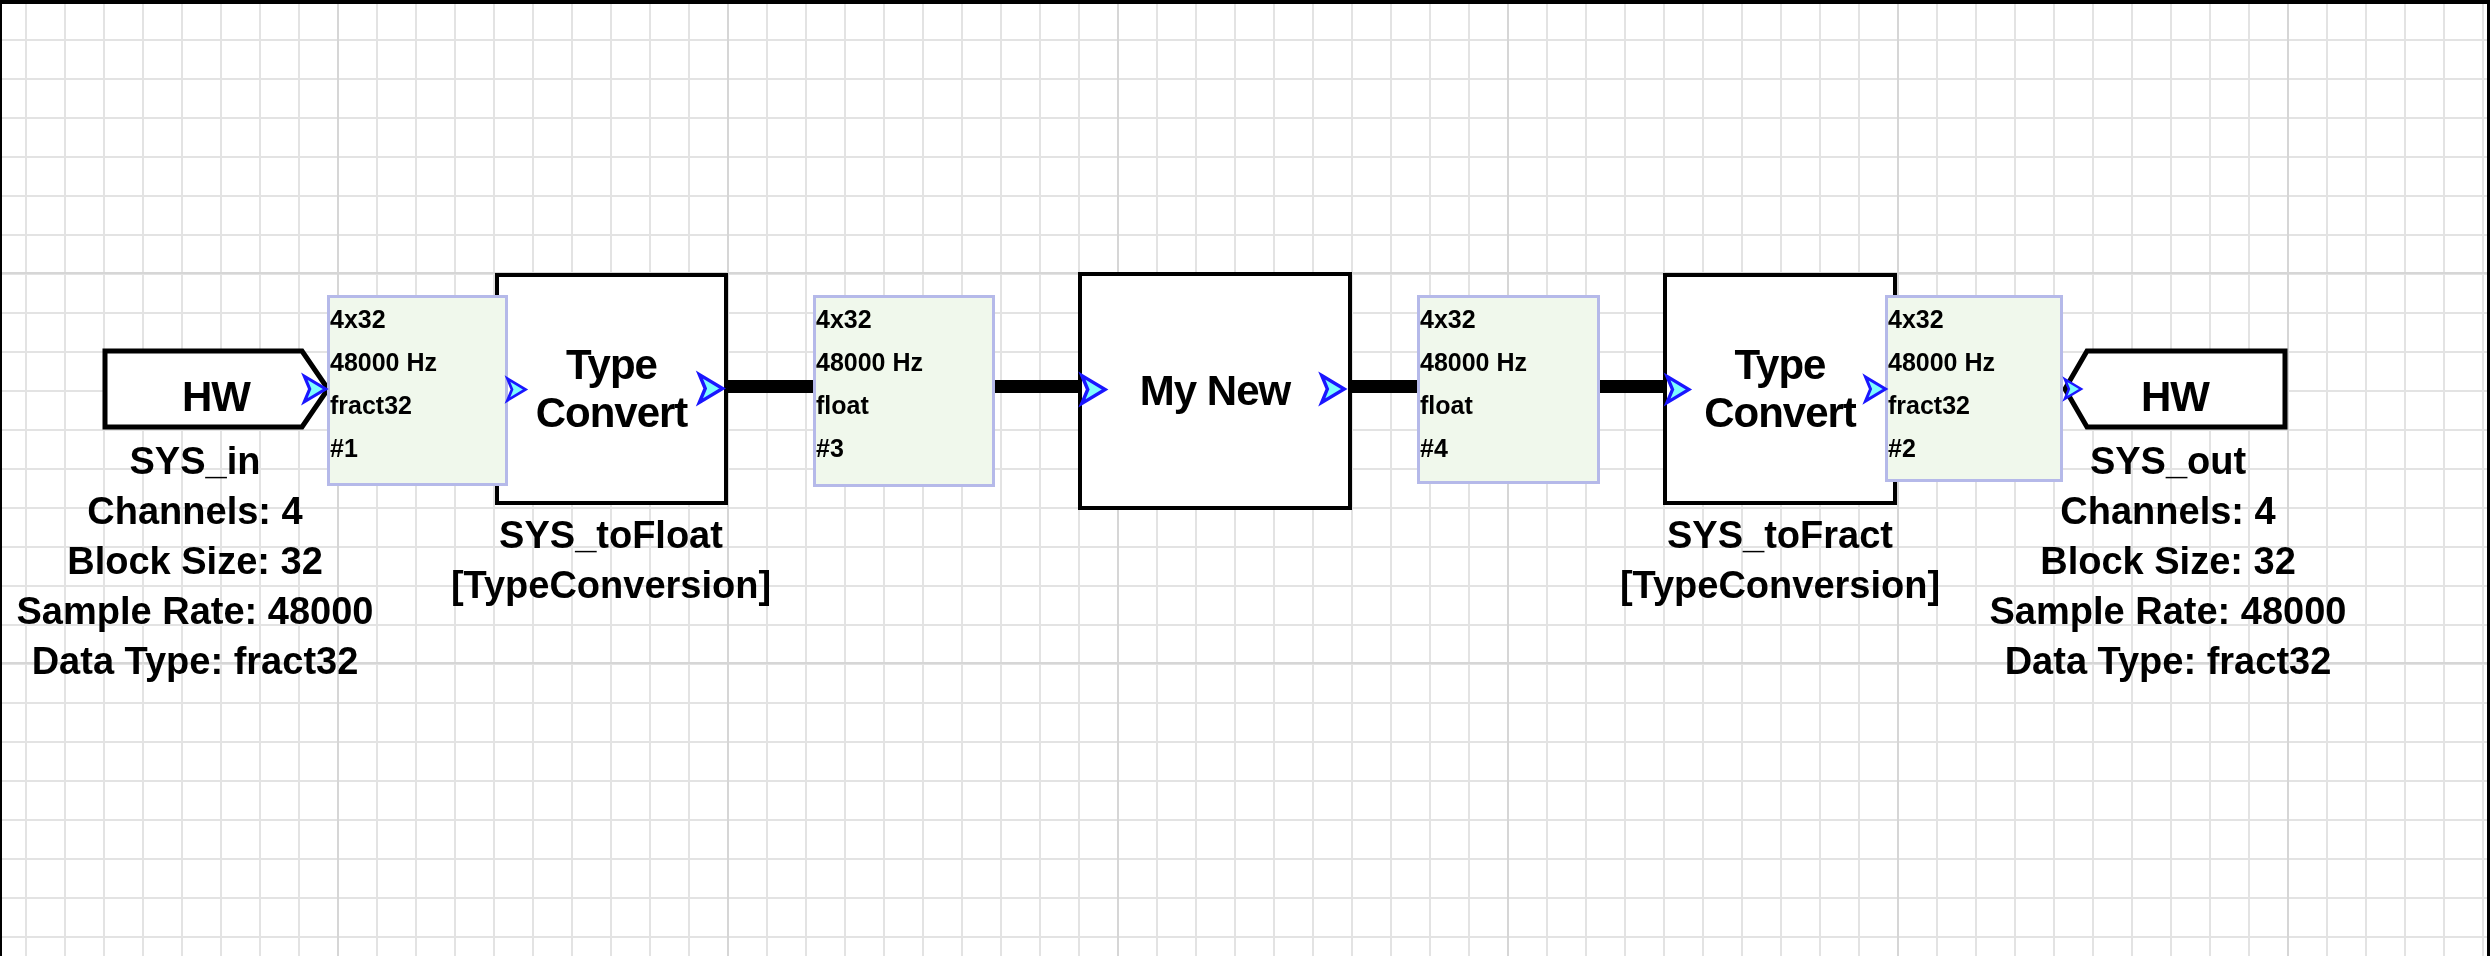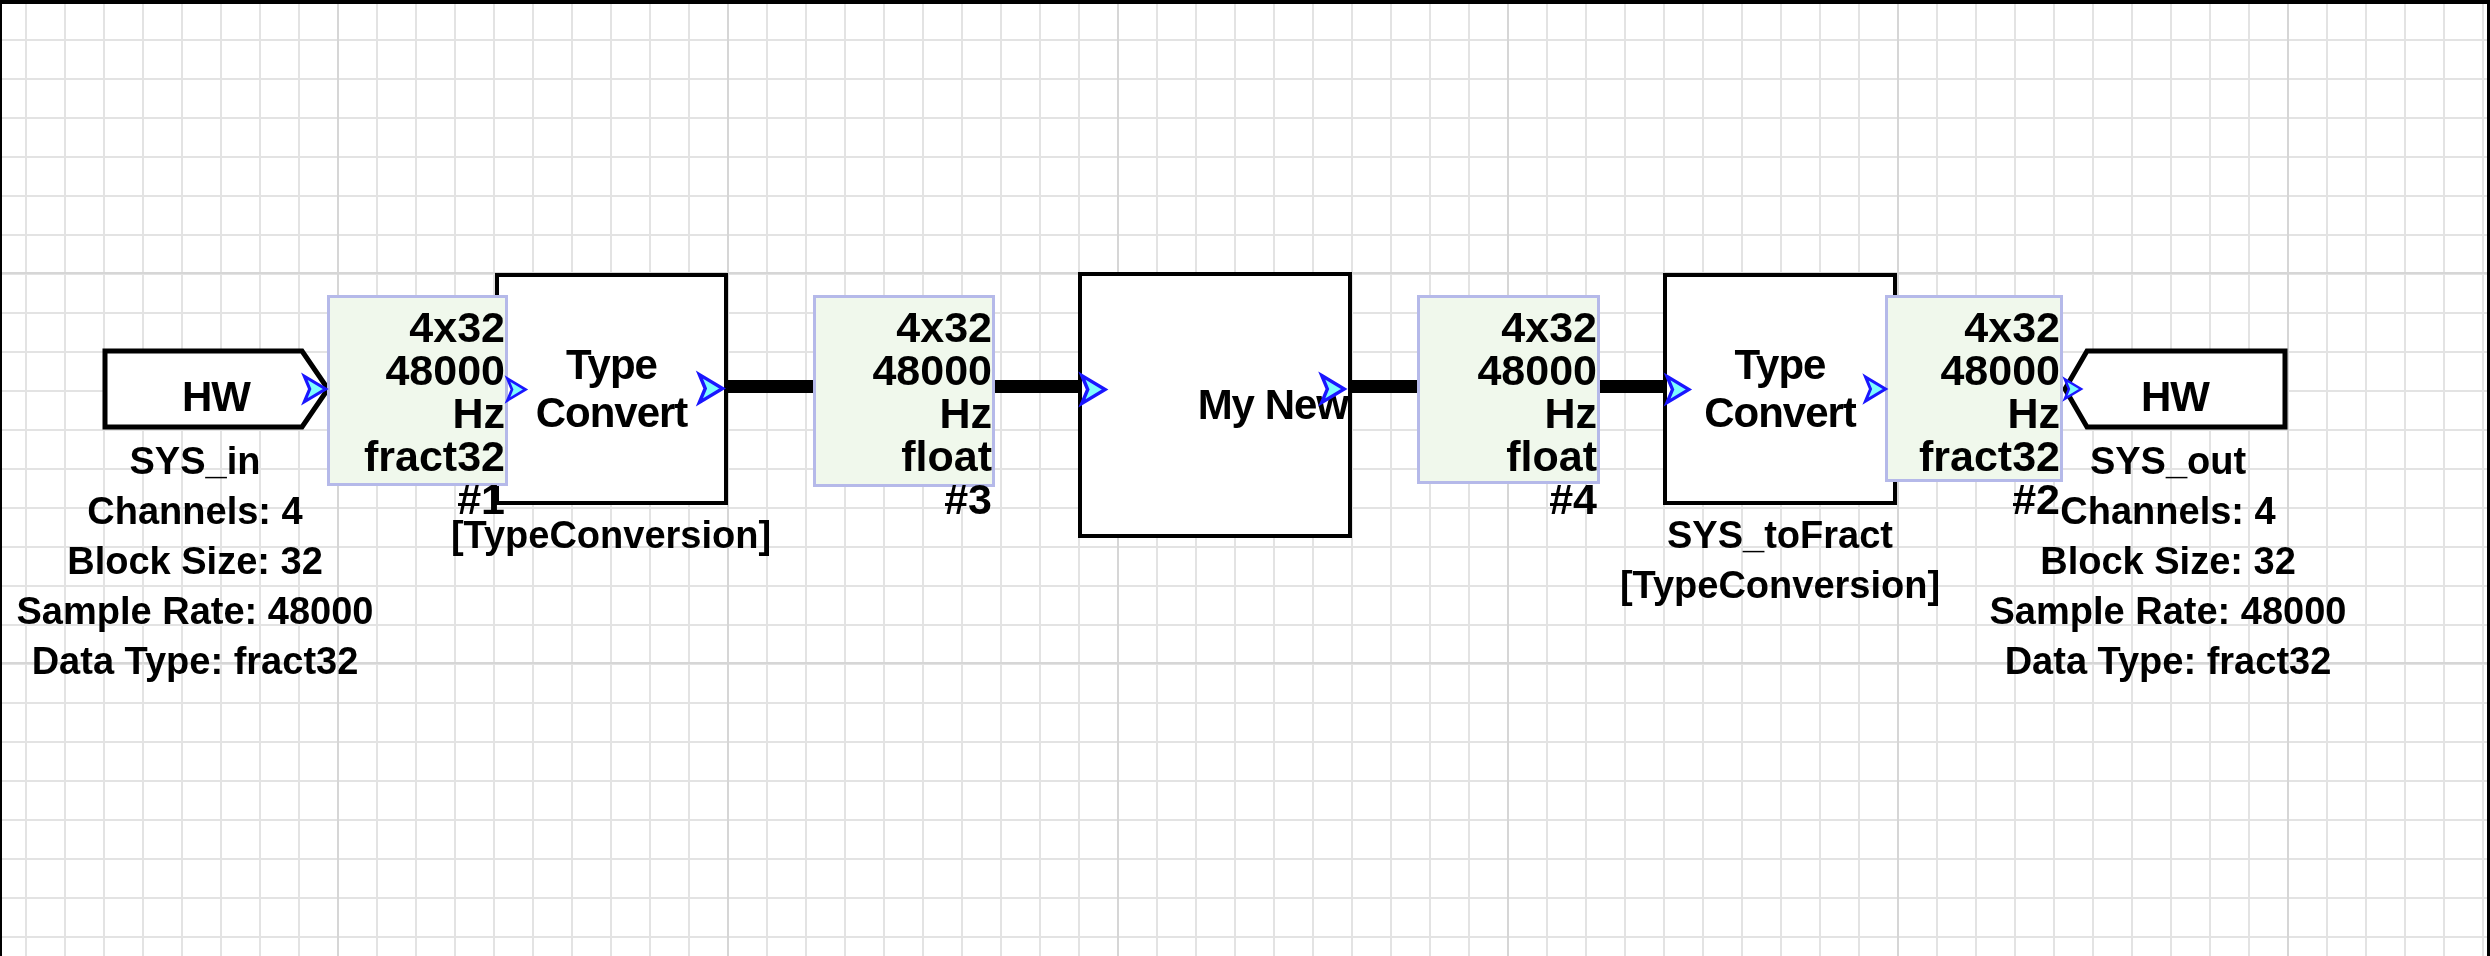--- a/index.html
+++ b/index.html
@@ -46,23 +46,23 @@
   .hw-block .block-label {
     position: absolute; left: 0; top: 8px; width: 100%; height: 100%;
     display: flex; align-items: center; justify-content: center;
   }
 
   .wire-label {
     position: absolute;
     background: var(--wire-label-bg, #f0f8ec);
     border: 3px solid var(--wire-label-border, #b5b9e9);
     z-index: 3;
-    text-align: right;
-    font-size: 43px; font-weight: 700; line-height: 43px;
-    padding-top: 8px;
+    text-align: left;
+    font-size: 25px; font-weight: 700; line-height: 43px;
+    padding-top: 0;
   }
 
   .pin { position: absolute; z-index: 4; }
   .pin svg { display: block; overflow: visible; }
   .pin polygon { fill: var(--pin-fill, #7dfcff); stroke: var(--pin-stroke, #1a16ff); stroke-width: 3; stroke-linejoin: miter; }
 
   .caption {
     position: absolute; z-index: 2;
     width: 640px; transform: translateX(-50%);
     text-align: center;
@@ -90,24 +90,25 @@
     <div>Block Size: 32</div>
     <div>Sample Rate: 48000</div>
     <div>Data Type: fract32</div>
   </div>
 
   <div class="module" style="left:495px; top:273px; width:233px; height:232px;">
     <div class="block-label">Type
 Convert</div>
   </div>
   <div class="caption" style="left:611px; top:510px;">
+    <div>SYS_toFloat</div>
     <div>[TypeConversion]</div>
   </div>
 
-  <div class="module" style="left:1078px; top:272px; width:274px; height:266px;justify-content:flex-end;">
+  <div class="module" style="left:1078px; top:272px; width:274px; height:238px;">
     <div class="block-label">My New</div>
   </div>
   <div class="caption" style="left:1215px; top:512px;">
   </div>
 
   <div class="module" style="left:1663px; top:273px; width:234px; height:232px;">
     <div class="block-label">Type
 Convert</div>
   </div>
   <div class="caption" style="left:1780px; top:510px;">

